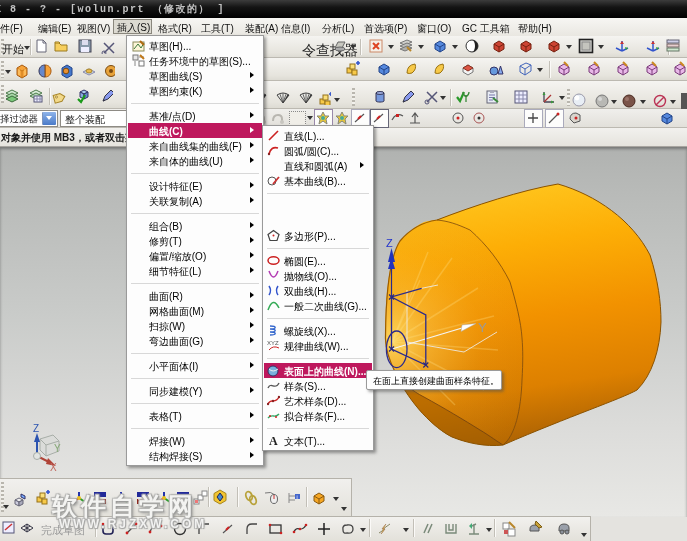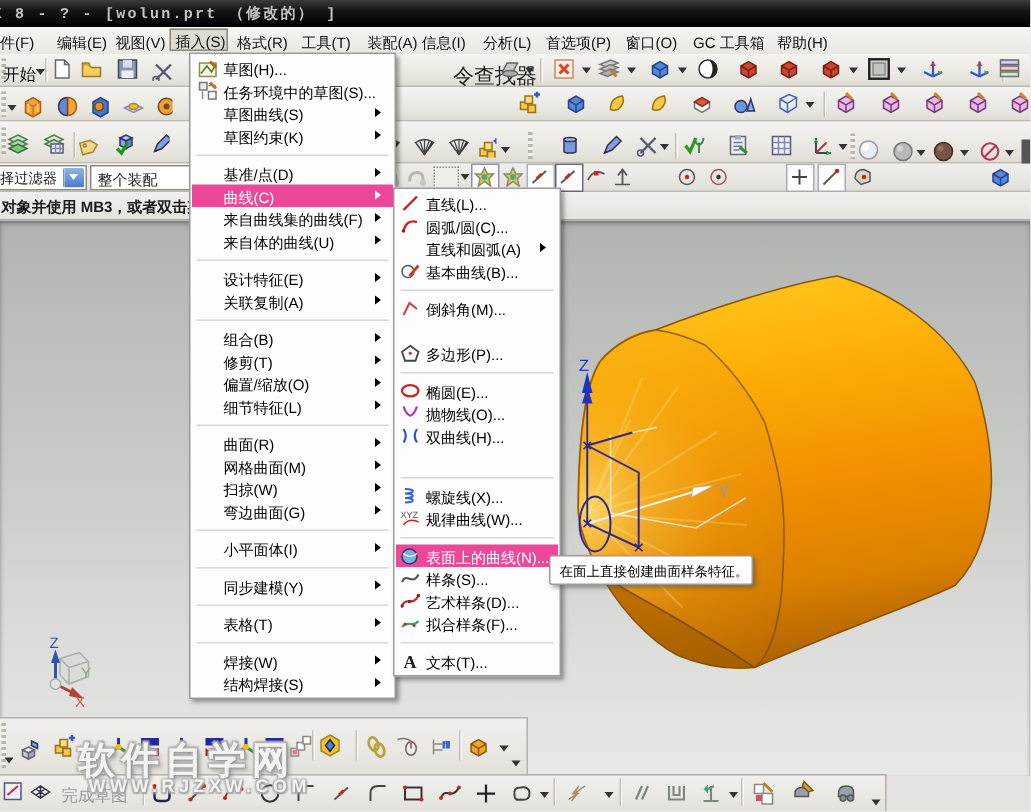--- a/index.html
+++ b/index.html
@@ -30,21 +30,21 @@
   #gfx{position:absolute;left:0;top:147px;width:687px;height:370px;background:linear-gradient(180deg,#b0b2b0 0,#b8bab8 12%,#c9cbc9 45%,#dcdcda 76%,#e8e8e5 100%);box-shadow:inset 0 2px 3px rgba(60,60,60,.5);}
   #rowA{position:absolute;left:0;top:478px;width:351px;height:38px;background:linear-gradient(#f1f0ed,#e3e1da);border-top:1px solid #b5b2aa;border-right:1px solid #b5b2aa;}
   #rowB{position:absolute;left:0;top:516px;width:590px;height:25px;background:linear-gradient(#f2f1ee,#e2e0d9);border-top:1px solid #b5b2aa;border-right:1px solid #b5b2aa;}
   #wm1{position:absolute;left:52px;top:490px;font-size:25px;font-weight:bold;color:rgba(248,248,246,0.95);letter-spacing:4px;white-space:nowrap;text-shadow:1px 1px 1px #9a9a98,-1px -1px 1px #b8b8b6,1px -1px 1px #aaaaa8,-1px 1px 1px #aaaaa8,2px 2px 3px rgba(130,130,128,0.7);}
   #wm2{position:absolute;left:59px;top:517px;font-size:12px;font-weight:bold;color:rgba(246,246,244,0.95);letter-spacing:3px;white-space:nowrap;text-shadow:1px 1px 1px #a2a2a0,-1px -1px 1px #bababa,1px -1px 1px #b0b0ae,-1px 1px 1px #b0b0ae;}
   .menu{position:absolute;background:#fdfdfd;border:1px solid #9a9a9a;box-shadow:2px 2px 3px rgba(0,0,0,.38);margin-left:12px;}
   .mrow{position:absolute;left:1px;right:1px;height:15px;font-size:10px;color:#000;white-space:nowrap;}
   .mrow .t{position:absolute;top:2px;}
   .mrow .ar{position:absolute;right:8px;top:4px;width:0;height:0;border-top:3.5px solid transparent;border-bottom:3.5px solid transparent;border-left:4.5px solid #000;}
   .micon{position:absolute;top:1px;}
-  .hl{background:#ec4899;}
+  .hl{background:#be185d;font-weight:bold;}
   .hl .t{color:#fff;}
   .hl .ar{border-left-color:#fff;}
   .msep{position:absolute;left:4px;right:4px;height:1px;background:#d8d8d8;}
   #tip{position:absolute;left:366px;top:370px;width:134px;height:18px;background:#fefefe;border:1px solid #9a9a9a;border-radius:2px;box-shadow:2px 2px 3px rgba(80,80,80,.5);}
   #tip span{position:absolute;left:6px;top:4px;font-size:9px;color:#000;white-space:nowrap;}
 </style>
 </head>
 <body>
 <div id="app">
   <div id="title">
@@ -803,26 +803,20 @@
         <div class="ar"></div>
       </div>
       <div class="mrow" style="top:47px;">
         <svg class="micon" style="left:3px;" width="13" height="13" viewBox="0 0 13 13">
           <circle cx="5" cy="7" r="4" fill="none" stroke="#555"></circle>
           <path d="M6,10 L12,3" stroke="#cc3333" stroke-width="1.8"></path>
         </svg>
         <span class="t" style="left:20px;">基本曲线(B)...</span>
       </div>
       <div class="msep" style="top:67px;"></div>
-      <div class="mrow" style="top:72px;">
-        <svg class="micon" style="left:3px;" width="13" height="13" viewBox="0 0 13 13">
-          <path d="M2,11 L6,3 L11,7" stroke="#cc4444" fill="none" stroke-width="1.4"></path>
-        </svg>
-        <span class="t" style="left:20px;">倒斜角(M)...</span>
-      </div>
       <div class="mrow" style="top:102px;">
         <svg class="micon" style="left:3px;" width="13" height="13" viewBox="0 0 13 13">
           <path d="M6.5,1.5 L12,5.5 L10,11.5 L3,11.5 L1,5.5 Z" fill="none" stroke="#444" stroke-width="1.2"></path>
           <circle cx="6.5" cy="6.5" r="1" fill="#c22"></circle>
         </svg>
         <span class="t" style="left:20px;">多边形(P)...</span>
       </div>
       <div class="msep" style="top:122px;"></div>
       <div class="mrow" style="top:127px;">
         <svg class="micon" style="left:3px;" width="13" height="13" viewBox="0 0 13 13">
@@ -834,20 +828,26 @@
         <svg class="micon" style="left:3px;" width="13" height="13" viewBox="0 0 13 13">
           <path d="M2,2 Q6.5,14 11,2" fill="none" stroke="#b33bb3" stroke-width="1.5"></path>
         </svg>
         <span class="t" style="left:20px;">抛物线(O)...</span>
       </div>
       <div class="mrow" style="top:157px;">
         <svg class="micon" style="left:3px;" width="13" height="13" viewBox="0 0 13 13">
           <path d="M2,2 Q5,6.5 2,11 M11,2 Q8,6.5 11,11" fill="none" stroke="#3355cc" stroke-width="1.5"></path>
         </svg>
         <span class="t" style="left:20px;">双曲线(H)...</span>
+      </div>
+      <div class="mrow" style="top:172px;">
+        <svg class="micon" style="left:3px;" width="13" height="13" viewBox="0 0 13 13">
+          <path d="M1,11 Q6,-3 12,9" fill="none" stroke="#33aa55" stroke-width="1.5"></path>
+        </svg>
+        <span class="t" style="left:20px;">一般二次曲线(G)...</span>
       </div>
       <div class="msep" style="top:192px;"></div>
       <div class="mrow" style="top:212px;">
         <svg class="micon" style="left:3px;" width="13" height="13" viewBox="0 0 13 13">
           <text x="0" y="6" font-size="6" fill="#555" font-family="Liberation Sans">XYZ</text>
           <path d="M2,11 Q6,6 12,9" stroke="#c22" fill="none"></path>
         </svg>
         <span class="t" style="left:20px;">规律曲线(W)...</span>
       </div>
       <div class="mrow" style="top:197px;">

